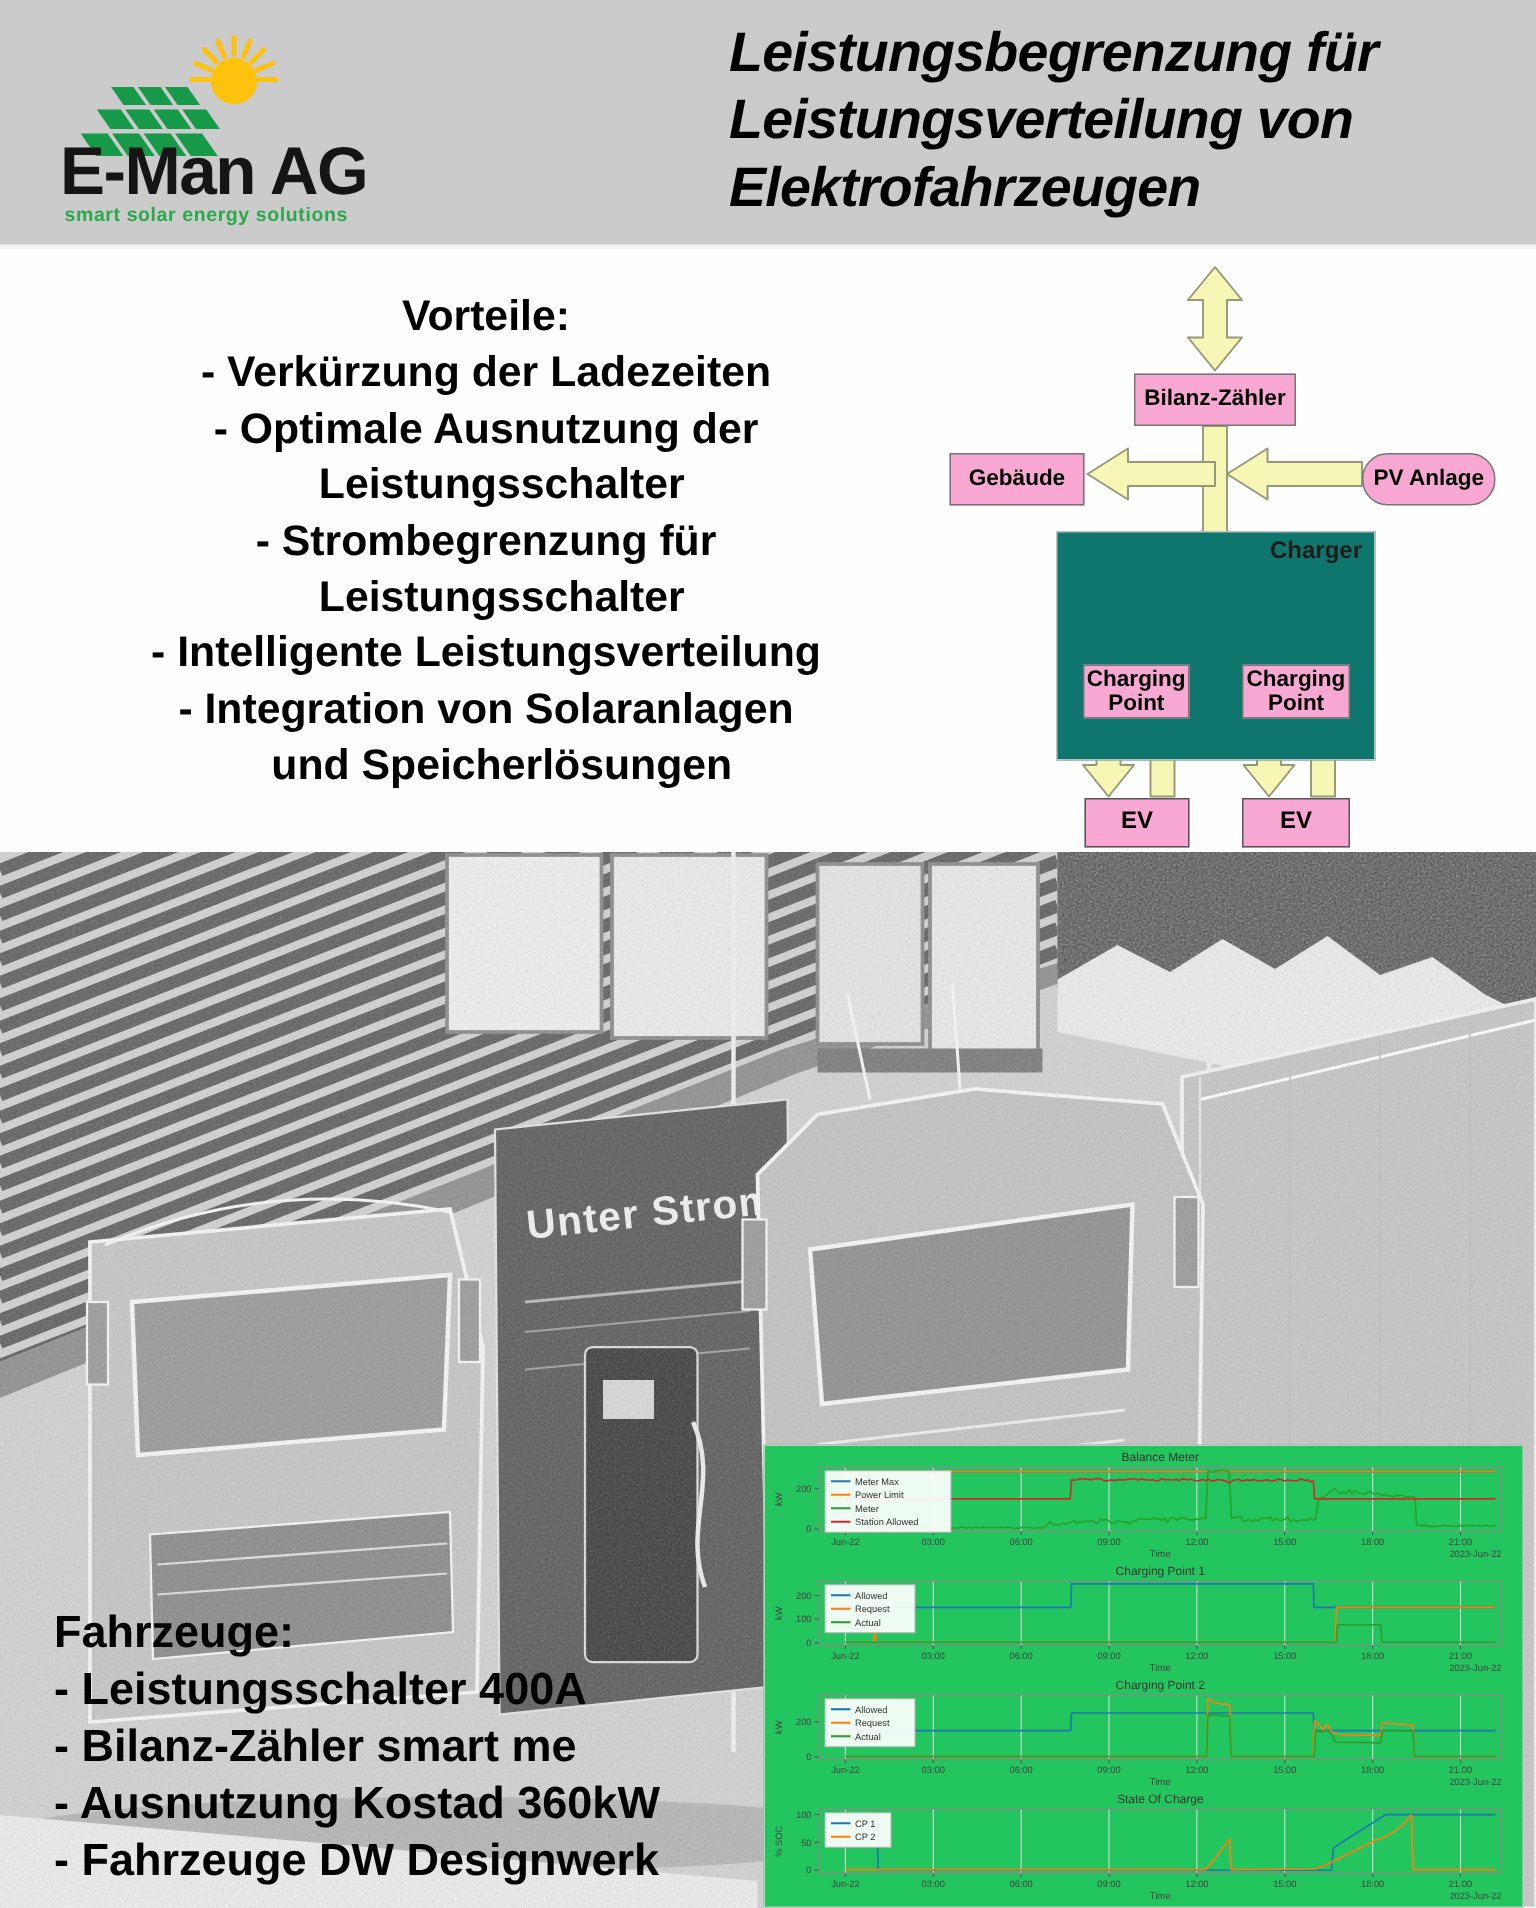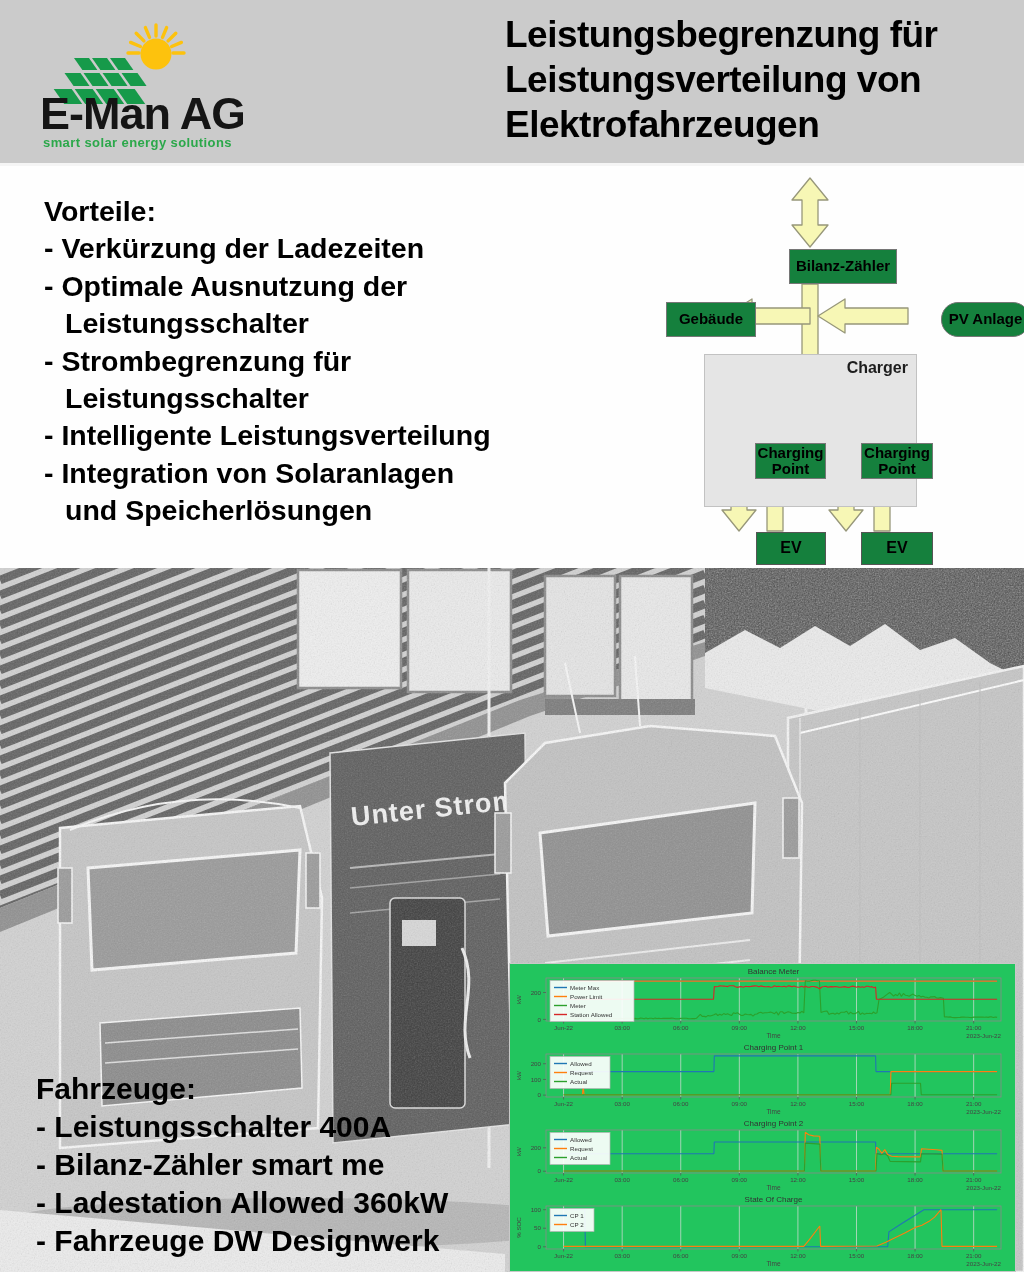--- a/index.html
+++ b/index.html
@@ -1,27 +1,27 @@
 <!DOCTYPE html>
 <html><head>
 <meta charset="utf-8">
 <style>
   html,body{margin:0;padding:0;background:#888;}
   .page{position:relative;width:1024px;height:1272px;background:#fefefe;overflow:hidden;
         font-family:"Liberation Sans","DejaVu Sans",sans-serif;color:#000;}
   .banner{position:absolute;left:0;top:0;width:1024px;height:166px;background:#cbcbcb;border-bottom:3px solid #f5f5f5;box-sizing:border-box;}
   .logo{position:absolute;left:38px;top:16px;width:205px;height:142px;}
-  .title{position:absolute;left:505px;top:12px;width:515px;font-size:37px;font-weight:bold;line-height:45px;letter-spacing:-0.5px;}
-  .vorteile{position:absolute;left:44px;top:193px;width:560px;font-size:28.5px;font-weight:bold;line-height:37.4px;}
+  .title{position:absolute;left:486px;top:12px;width:515px;font-size:37px;font-weight:bold;line-height:45px;letter-spacing:-0.5px;font-style:italic;}
+  .vorteile{position:absolute;left:44px;top:193px;width:560px;font-size:28.5px;font-weight:bold;line-height:37.4px;text-align:center;}
   .v-cont{padding-left:21px;}
   .diagram{position:absolute;left:600px;top:170px;width:424px;height:400px;}
   .diagram svg{position:absolute;left:0;top:0;}
-  .dbox{position:absolute;background:#15803d;border:1px solid #767676;display:flex;align-items:center;justify-content:center;
-        font-weight:bold;font-size:15px;line-height:16.5px;text-align:center;box-sizing:border-box;margin-left:33px;}
-  .charger{position:absolute;left:104px;top:184px;width:213px;height:153px;background:#e5e5e5;border:1px solid #c2c2c2;box-sizing:border-box;}
+  .dbox{position:absolute;background:#f9a8d4;border:1px solid #767676;display:flex;align-items:center;justify-content:center;
+        font-weight:bold;font-size:15px;line-height:16.5px;text-align:center;box-sizing:border-box;}
+  .charger{position:absolute;left:104px;top:184px;width:213px;height:153px;background:#0f766e;border:1px solid #c2c2c2;box-sizing:border-box;}
   .charger-label{position:absolute;right:8px;top:4px;font-weight:bold;font-size:16px;color:#1d1d1d;}
   .photo{position:absolute;left:0;top:568px;width:1024px;height:704px;}
   .beispiel{position:absolute;left:36px;top:1070px;width:500px;font-size:30px;font-weight:bold;line-height:38px;}
   .chart-panel{position:absolute;left:509px;top:963px;width:507px;height:309px;background:#22c55e;border:1px solid #c8c8c8;box-sizing:border-box;}
 </style>
 </head>
 <body>
 
 <div class="page">
 
@@ -207,21 +207,21 @@
     <ellipse cx="300" cy="655" rx="300" ry="25" fill="#9f9f9f" opacity="0.55"></ellipse>
     <polygon points="0,642 505,686 505,704 0,704" fill="#ededed"></polygon>
     <rect width="1024" height="704" filter="url(#grain)" opacity="0.28"></rect>
   </svg>
 
   <section class="beispiel">
     <div>Fahrzeuge:</div>
     <div id="beispiel-list">
         <div>- Leistungsschalter 400A</div>
         <div>- Bilanz-Zähler smart me</div>
-        <div>- Ladestation Allowed 360kW</div>
+        <div>- Ausnutzung Kostad 360kW</div>
         <div>- Fahrzeuge DW Designwerk</div>
       </div>
   </section>
 
   <div class="chart-panel">
     <svg id="charts" width="505" height="307" viewBox="0 0 505 307">
         <g>
           <text x="263.5" y="10" font-size="8" text-anchor="middle" fill="#333" font-family="&quot;Liberation Sans&quot;,&quot;DejaVu Sans&quot;,sans-serif">Balance Meter</text>
           <line x1="53.57510729613734" y1="14" x2="53.57510729613734" y2="57" stroke="#dcdcdc" stroke-width="0.7"></line>
           <line x1="112.15879828326182" y1="14" x2="112.15879828326182" y2="57" stroke="#dcdcdc" stroke-width="0.7"></line>

